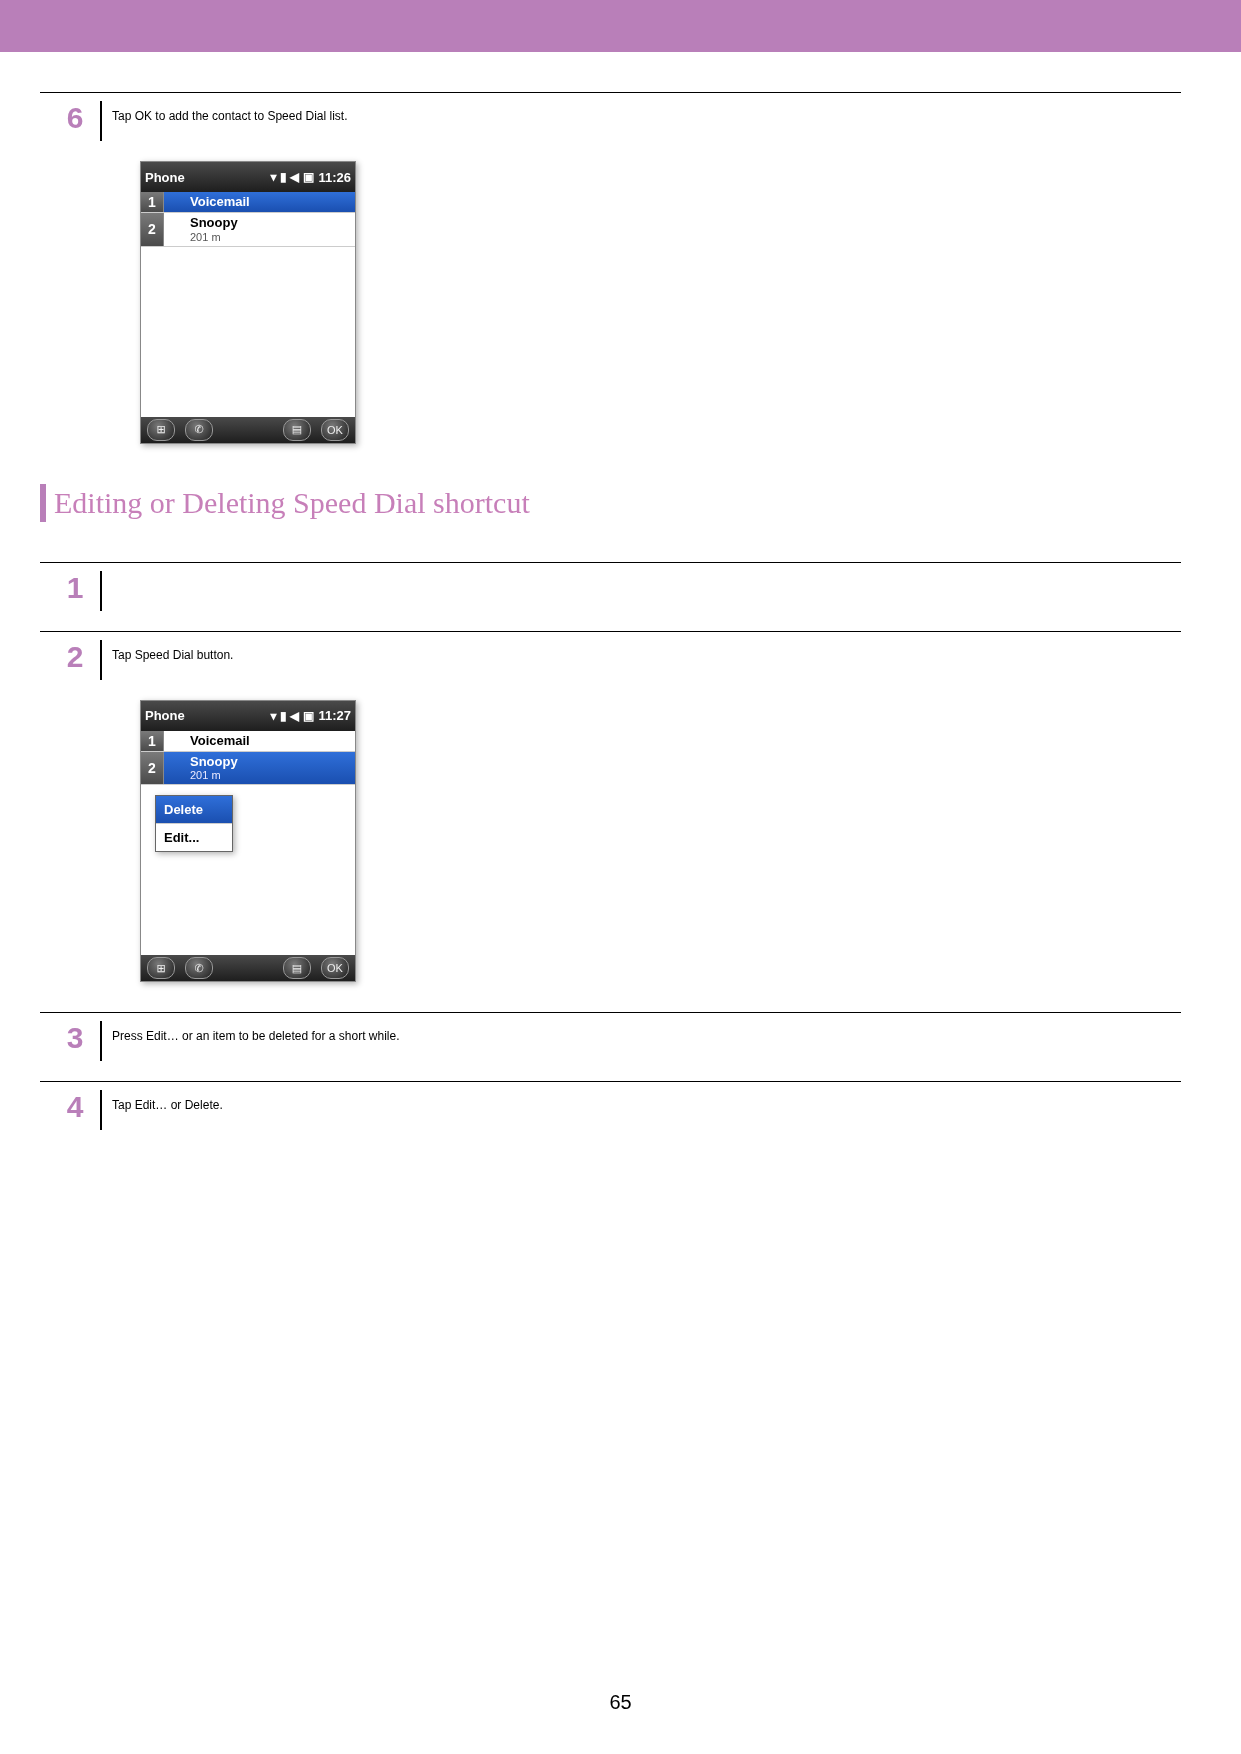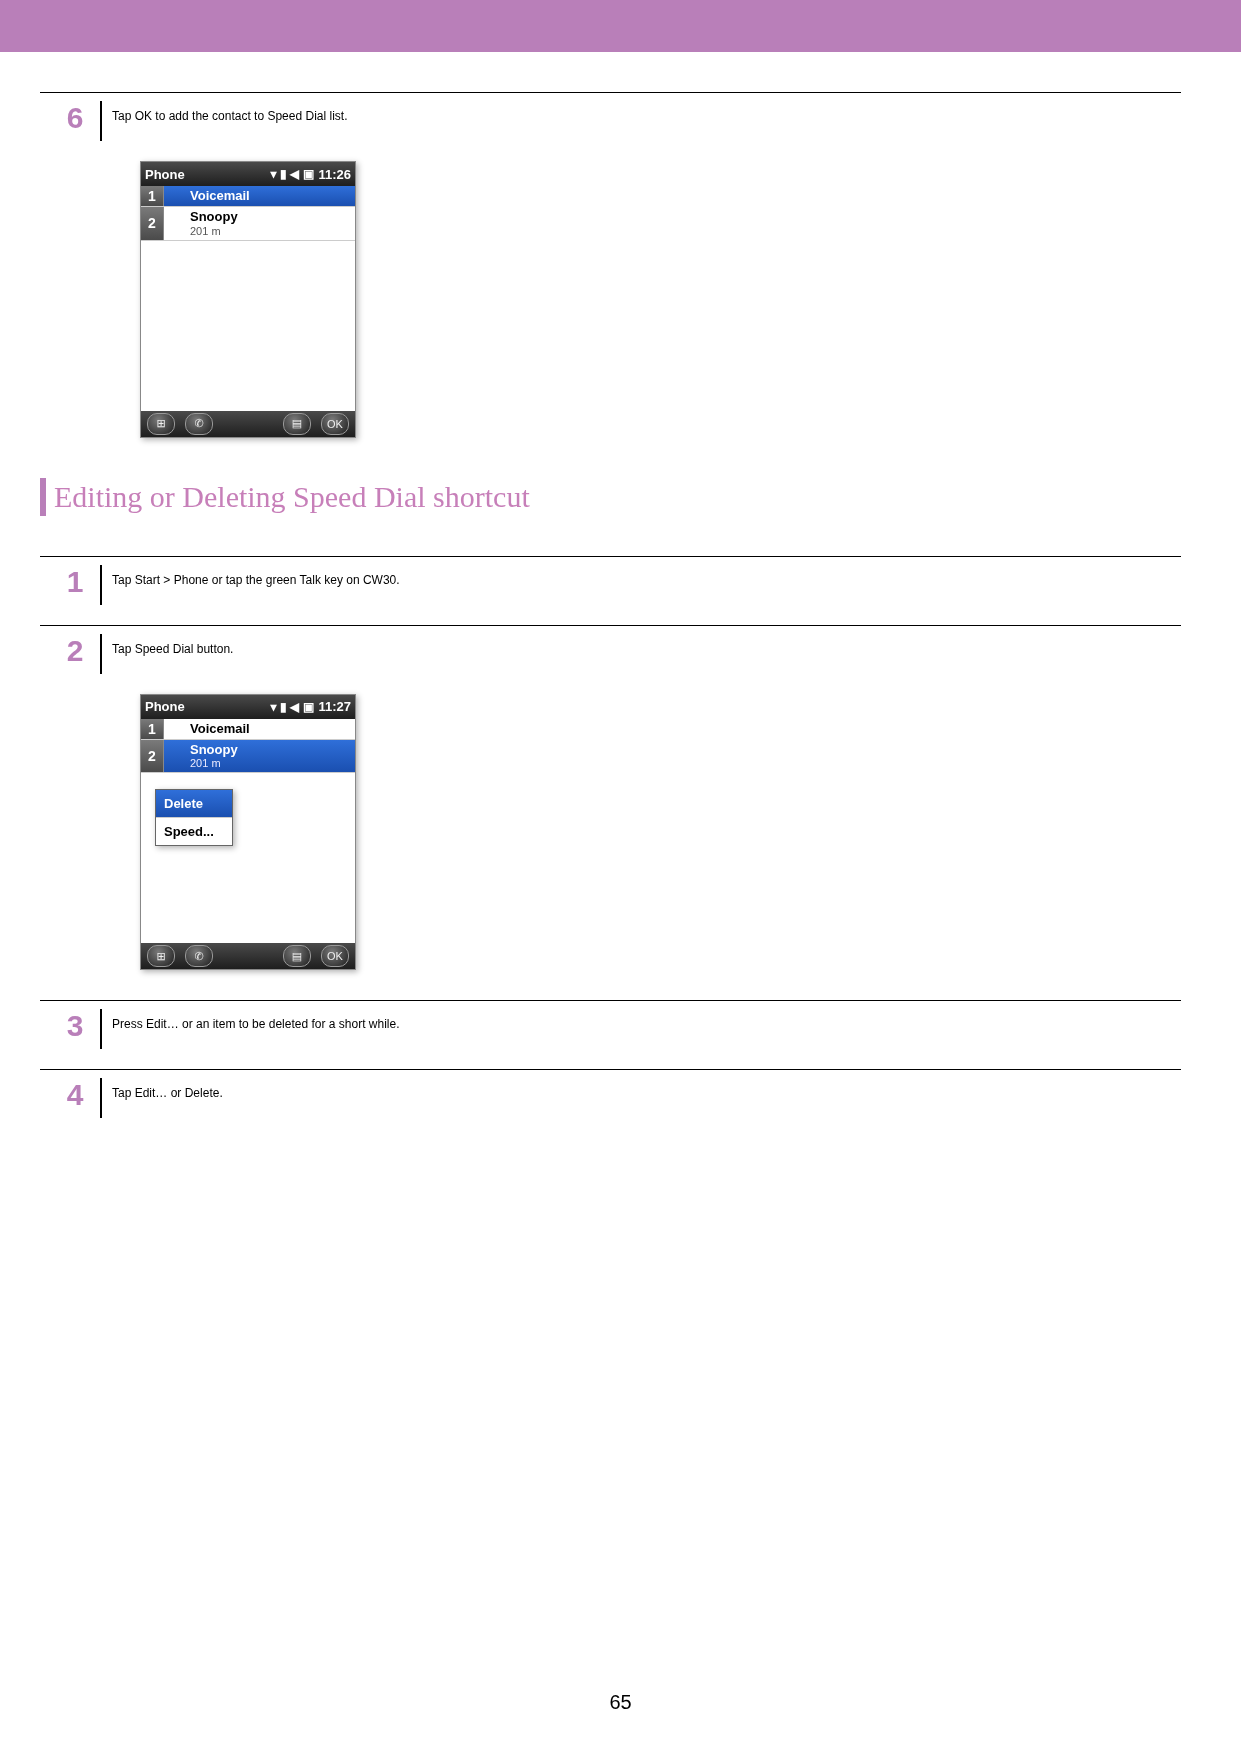--- a/index.html
+++ b/index.html
@@ -9,21 +9,21 @@
   hr.rule { border:none; border-top:1px solid #000; margin:0; }
   .step-row { display:flex; align-items:flex-start; padding:8px 0 20px 20px; }
   .step-num { font-size:30px; font-weight:bold; color:#b97fb9; width:30px; text-align:center; flex-shrink:0; }
   .step-div { width:2px; height:40px; background:#000; margin:0 10px; flex-shrink:0; }
   .step-text { font-size:12px; padding-top:8px; }
   .section-heading { display:flex; align-items:center; margin:40px 0 40px 40px; }
   .section-bar { width:6px; height:38px; background:#b97fb9; margin-right:8px; }
   .section-title { font-family:Georgia,serif; font-size:30px; color:#c77fb9; }
   .phone-wrap { margin-left:100px; }
   .phone { width:214px; border:1px solid #888; box-shadow:2px 2px 6px rgba(0,0,0,.3); background:#fff; }
-  .titlebar { background:linear-gradient(#4a4a4a,#1e1e1e); color:#fff; font-size:13px; font-weight:bold; height:24px; display:flex; align-items:center; justify-content:space-between; padding:0 4px; }
+  .titlebar { background:linear-gradient(#4a4a4a,#1e1e1e); color:#fff; font-size:13px; font-weight:bold; height:30px; display:flex; align-items:center; justify-content:space-between; padding:0 4px; }
   .titlebar .tb-left { }
   .titlebar .tb-right { display:flex; align-items:center; gap:4px; }
   .tb-ico { font-size:12px; }
   .sd-row { display:flex; align-items:stretch; border-bottom:1px solid #ccc; }
   .sd-row.sel { background:linear-gradient(#2f6fd9,#1a4fb0); color:#fff; }
   .sd-num { width:22px; background:linear-gradient(#7a7a7a,#4a4a4a); color:#fff; font-weight:bold; font-size:14px; display:flex; align-items:center; justify-content:center; border-right:1px solid #888; }
   .sd-body { flex:1; padding:3px 6px; line-height:1.1;margin-left:20px; }
   .sd-name { font-size:13px; font-weight:bold; }
   .sd-sub { font-size:11px; color:#555; }
   .sd-row.sel .sd-sub { color:#eaeaff; }
@@ -94,21 +94,20 @@
   <div class="section-bar"></div>
   <div class="section-title">Editing or Deleting Speed Dial shortcut</div>
 </div>
 
 <div class="page-pad">
 
   <hr class="rule">
   <div class="step-row">
     <div class="step-num">1</div>
     <div class="step-div"></div>
-    <div class="step-text">Tap Start &gt; Phone or tap the green Talk key on CW30.</div>
   </div>
 
   <hr class="rule">
   <div class="step-row">
     <div class="step-num">2</div>
     <div class="step-div"></div>
     <div class="step-text">Tap Speed Dial button.</div>
   </div>
 
   <div class="phone-wrap">
@@ -131,21 +130,21 @@
         <div class="sd-num">2</div>
         <div class="sd-body">
           <div class="sd-name">Snoopy</div>
           <div class="sd-sub">201 m</div>
         </div>
       </div>
       <div class="phone-blank"></div>
 
       <div class="ctx-menu">
         <div class="ctx-item sel">Delete</div>
-        <div class="ctx-item" style="border-bottom:none;">Speed...</div>
+        <div class="ctx-item" style="border-bottom:none;">Edit...</div>
       </div>
 
       <div class="taskbar">
         <div class="tgrp">
           <div class="tbtn">⊞</div>
           <div class="tbtn">✆</div>
         </div>
         <div class="tgrp">
           <div class="tbtn">▤</div>
           <div class="tbtn">OK</div>

